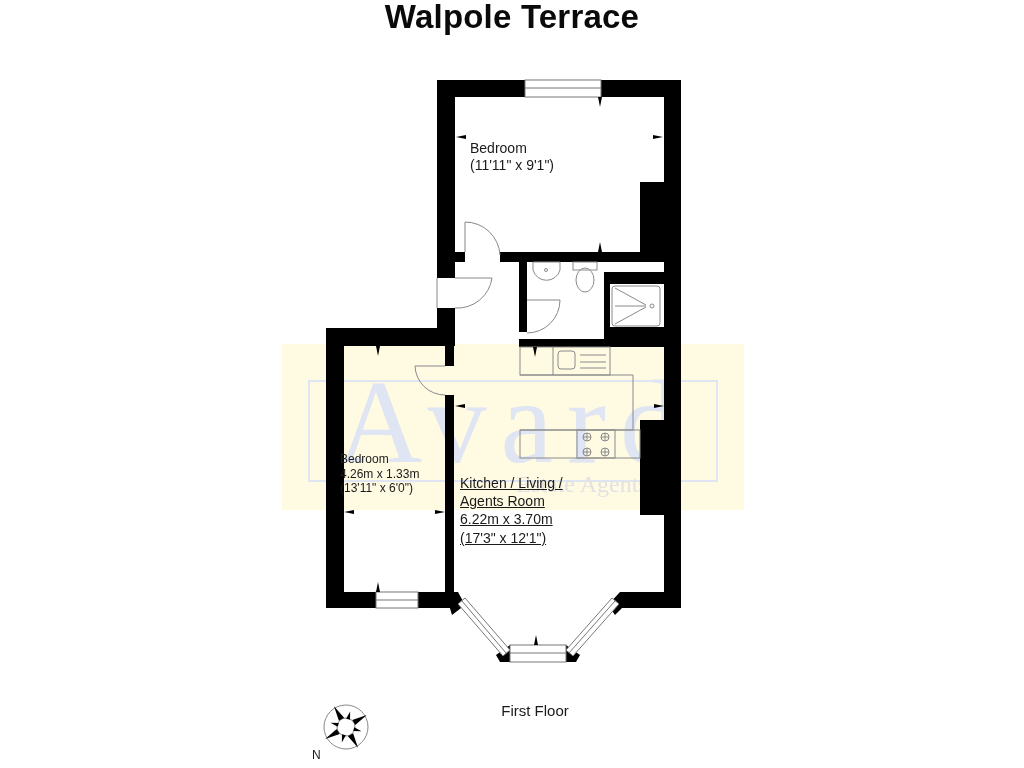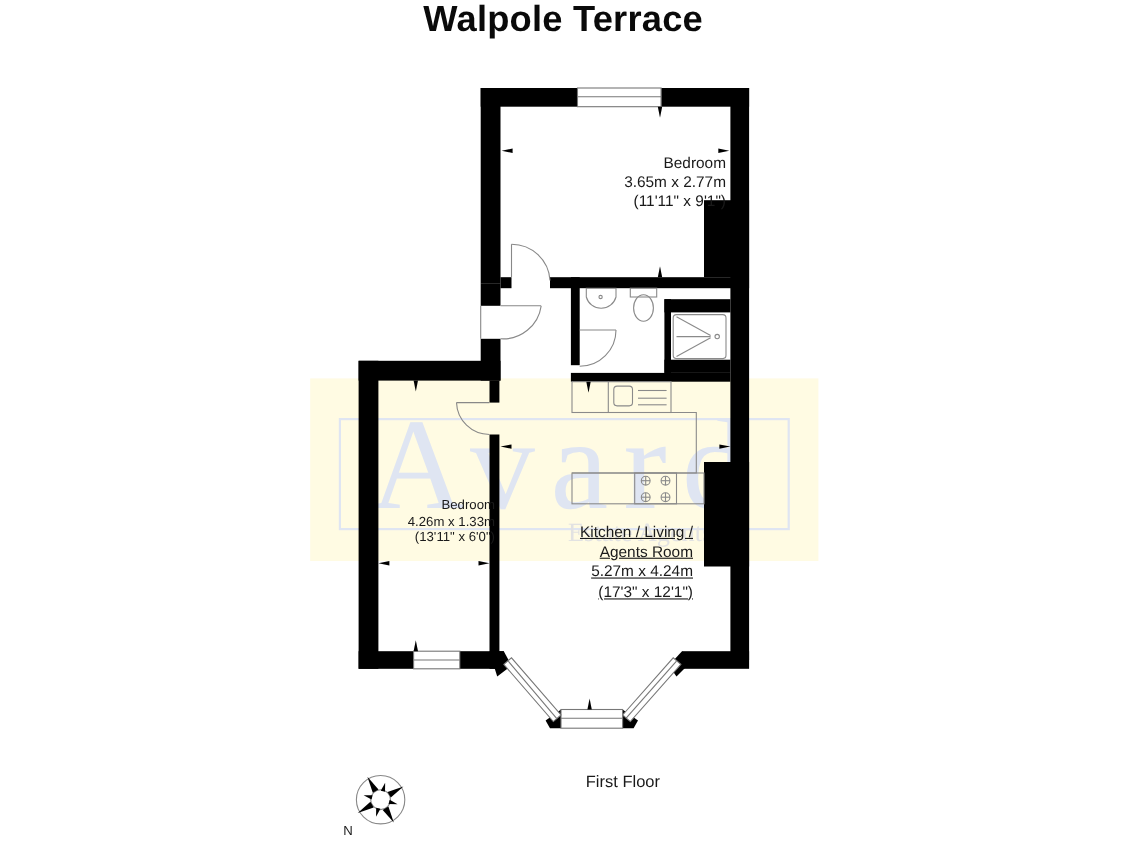--- a/index.html
+++ b/index.html
@@ -1,21 +1,21 @@
 <!DOCTYPE html>
 <html><head>
 <meta charset="utf-8">
 <style>
   html, body { margin:0; padding:0; background:#ffffff; }
   body { width:1024px; height:768px; position:relative; overflow:hidden; font-family:"Liberation Sans", sans-serif; }
   .title { position:absolute; left:0; width:1024px; top:-2px; text-align:center; font-weight:bold; font-size:33px; color:#0a0a0a; letter-spacing:0.2px; }
   svg.plan { position:absolute; left:0; top:0; }
-  .label { position:absolute; text-align:right; color:#1a1a1a; line-height:1.22; }
+  .label { position:absolute; text-align:left; color:#1a1a1a; line-height:1.22; }
   .label div { white-space:nowrap; }
-  .floor-label { position:absolute; left:470px; top:702px; width:130px; text-align:right; font-size:15px; color:#1a1a1a; }
+  .floor-label { position:absolute; left:470px; top:702px; width:130px; text-align:center; font-size:15px; color:#1a1a1a; }
   .north { position:absolute; left:312px; top:748px; font-size:12px; color:#1a1a1a; }
 </style>
 </head>
 <body>
 
 <div class="title">Walpole Terrace</div>
 
 <svg class="plan" width="1024" height="768" viewBox="0 0 1024 768">
 
   <g>
@@ -146,31 +146,30 @@
       <polygon points="0,-16 2,-8 -2,-8" transform="rotate(15)"></polygon>
       <polygon points="0,-16 2,-8 -2,-8" transform="rotate(105)"></polygon>
       <polygon points="0,-16 2,-8 -2,-8" transform="rotate(195)"></polygon>
       <polygon points="0,-16 2,-8 -2,-8" transform="rotate(285)"></polygon>
     </g>
   </g>
 </svg>
 
 <div class="label" style="left:470px; top:140px; width:190px; font-size:14px;">
   <div>Bedroom</div>
-  <div>3.65m x 2.77m</div>
   <div>(11'11" x 9'1")</div>
 </div>
 
 <div class="label" style="left:340px; top:452px; width:110px; font-size:12px;">
   <div>Bedroom</div>
   <div>4.26m x 1.33m</div>
   <div>(13'11" x 6'0")</div>
 </div>
 
 <div class="label" style="left:460px; top:474px; width:170px; font-size:14px; line-height:1.3;text-decoration:underline;">
   <div>Kitchen / Living /</div>
   <div>Agents Room</div>
-  <div>5.27m x 4.24m</div>
+  <div>6.22m x 3.70m</div>
   <div>(17'3" x 12'1")</div>
 </div>
 
 <div class="floor-label">First Floor</div>
 <div class="north">N</div>
 
 </body></html>

